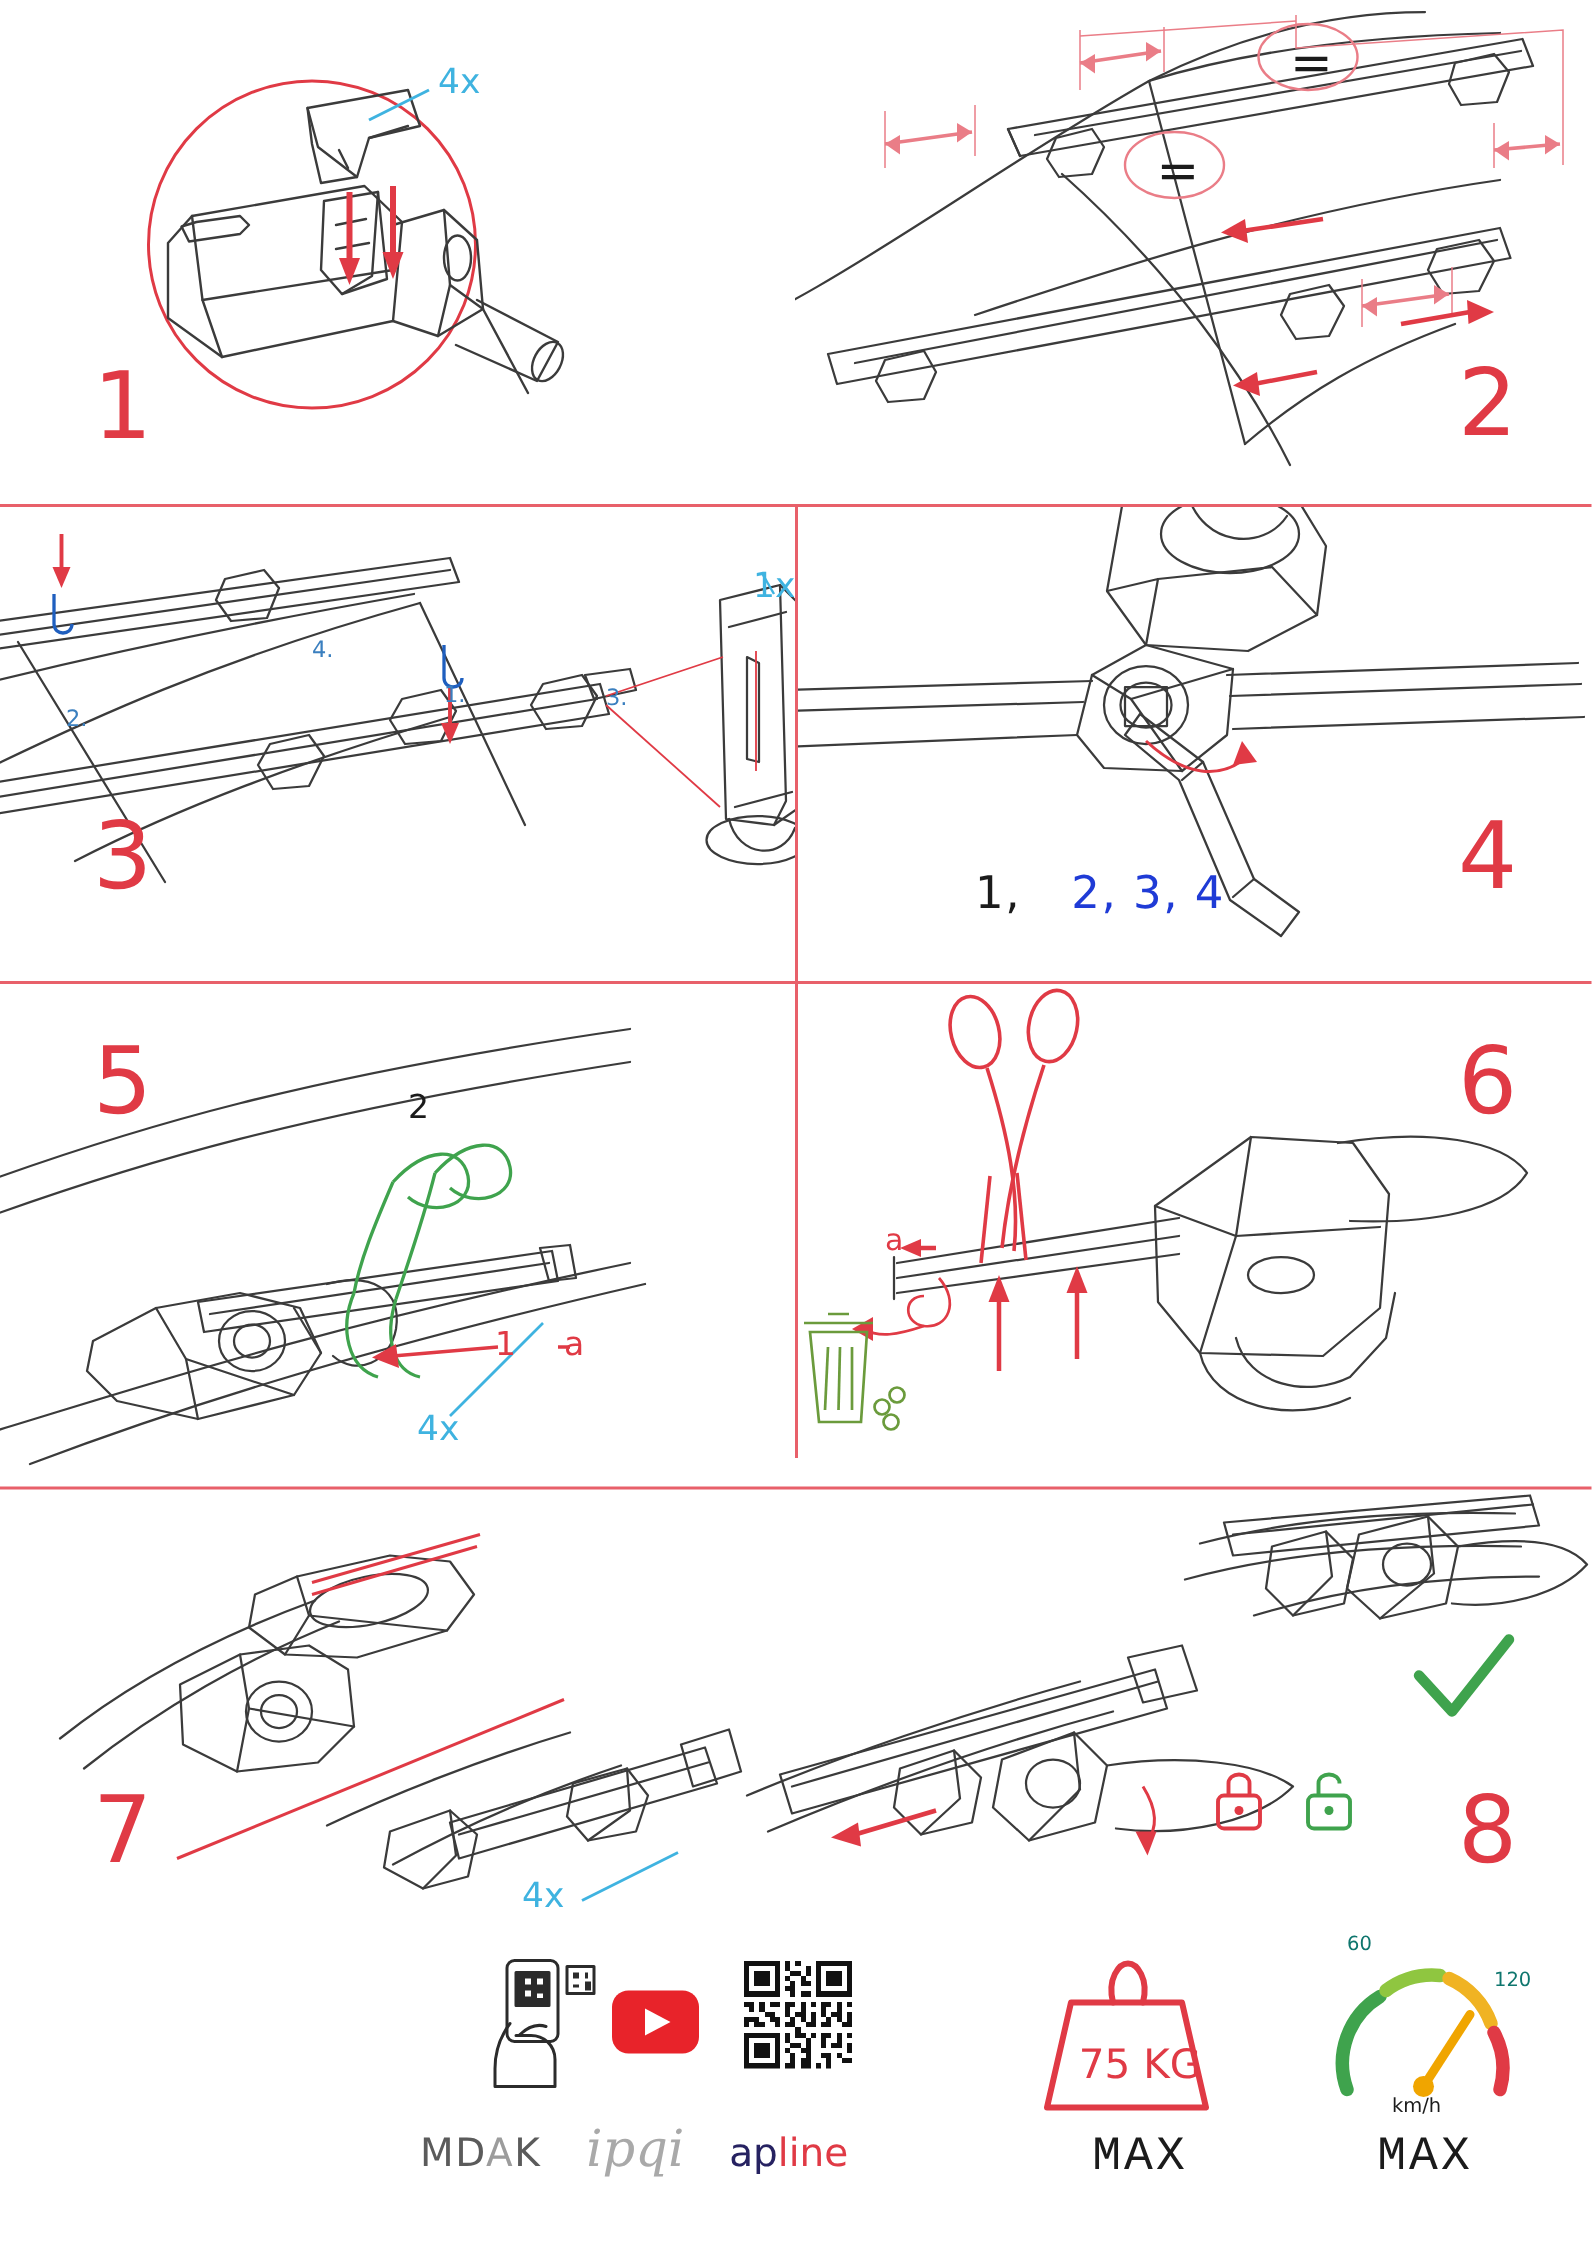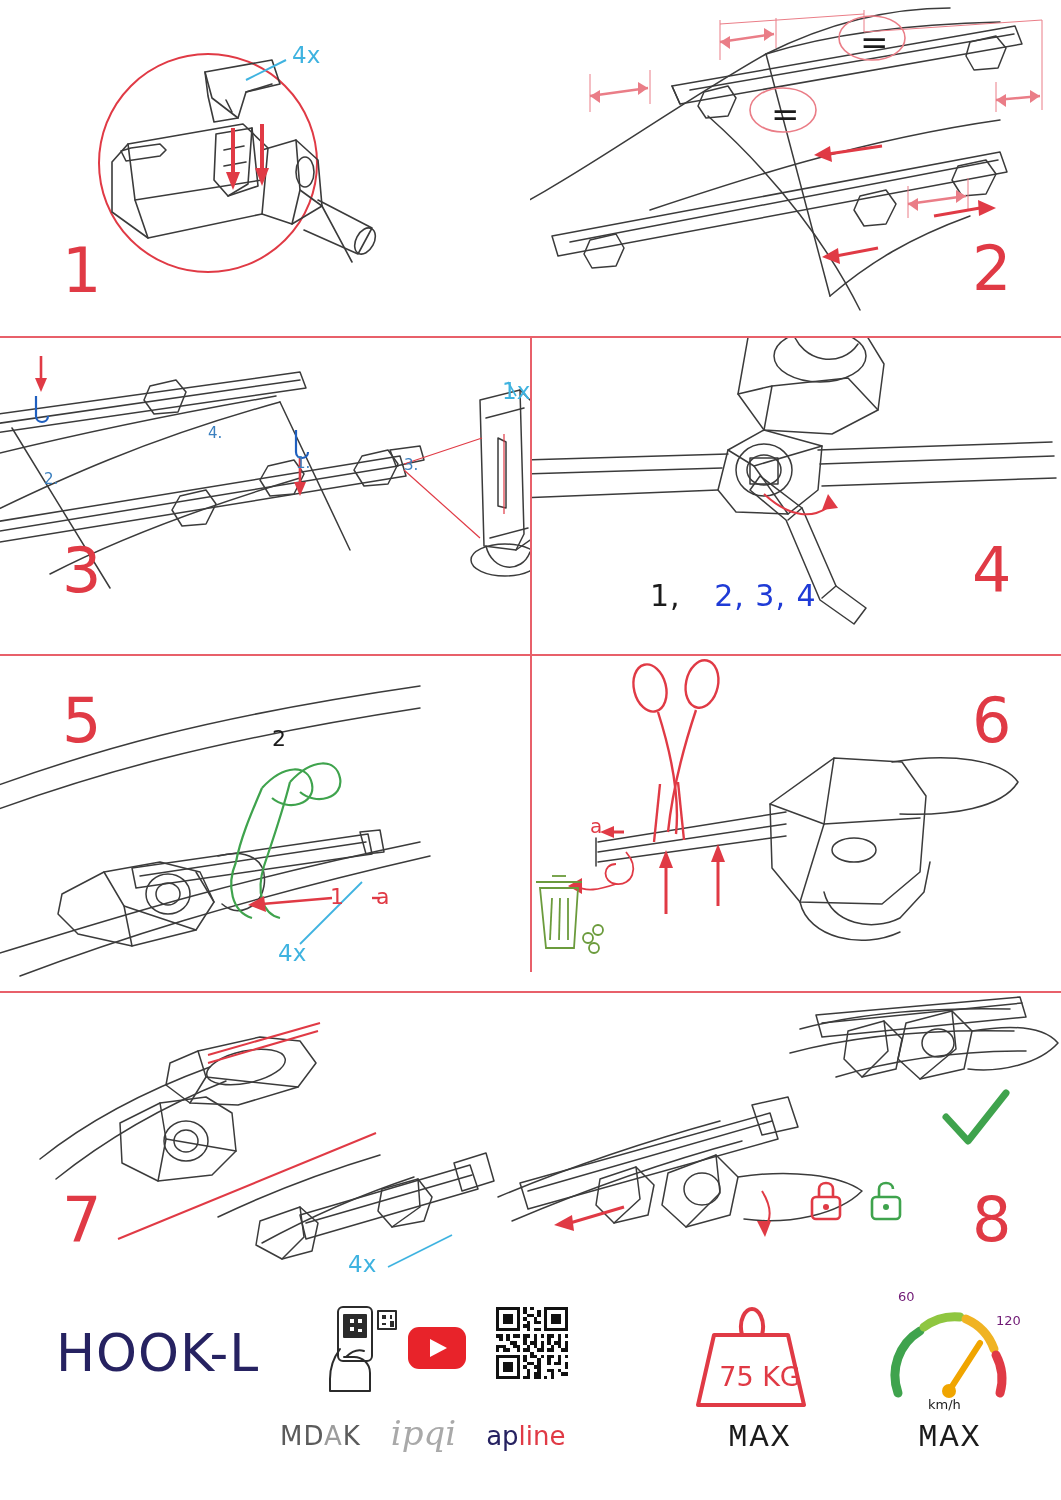--- a/index.html
+++ b/index.html
@@ -155,21 +155,21 @@
   .kmh {
     position: absolute;
     font-family: "DejaVu Sans", sans-serif;
     font-size: 13px;
     color: #1b1b1b;
   }
   .gtick {
     position: absolute;
     font-family: "DejaVu Sans", sans-serif;
     font-size: 13px;
-    color: #701a75;
+    color: #0f766e;
   }
   svg { display: block; }
   .abs { position: absolute; left: 0; top: 0; }
 </style>
 </head>
 <body>
 
 <div class="sheet">
 
   <div class="sep s1"></div>
@@ -589,21 +589,20 @@
         <path d="M879 204 L879 196 C 879 188, 893 188, 893 196" fill="none" stroke="#3fa34d" stroke-width="2.6"></path>
         <circle cx="886" cy="214" r="3" fill="#3fa34d"></circle>
       </g>
     </svg>
     <div class="callout" style="left:348px; top:258px;">4x</div>
     <div class="stepnum" style="left:62px; top:196px;">7</div>
     <div class="stepnum" style="left:972px; top:196px;">8</div>
   </div>
 
   <div class="footer">
-    <div class="brand">HOOK-L</div>
 
     <div class="logo-row">
       <span class="logo-mdak">MD<span class="a">A</span>K</span>
       <span class="logo-ipqi">ipqi</span>
       <span class="logo-apline">ap<span class="l">line</span></span>
     </div>
 
     <svg style="position:absolute; left:318px; top:22px;" width="100" height="90" viewBox="0 0 100 90">
       <g fill="none" stroke="#2b2b2b" stroke-width="2" stroke-linejoin="round" stroke-linecap="round">
         <rect x="20" y="2" width="34" height="54" rx="5"></rect>

